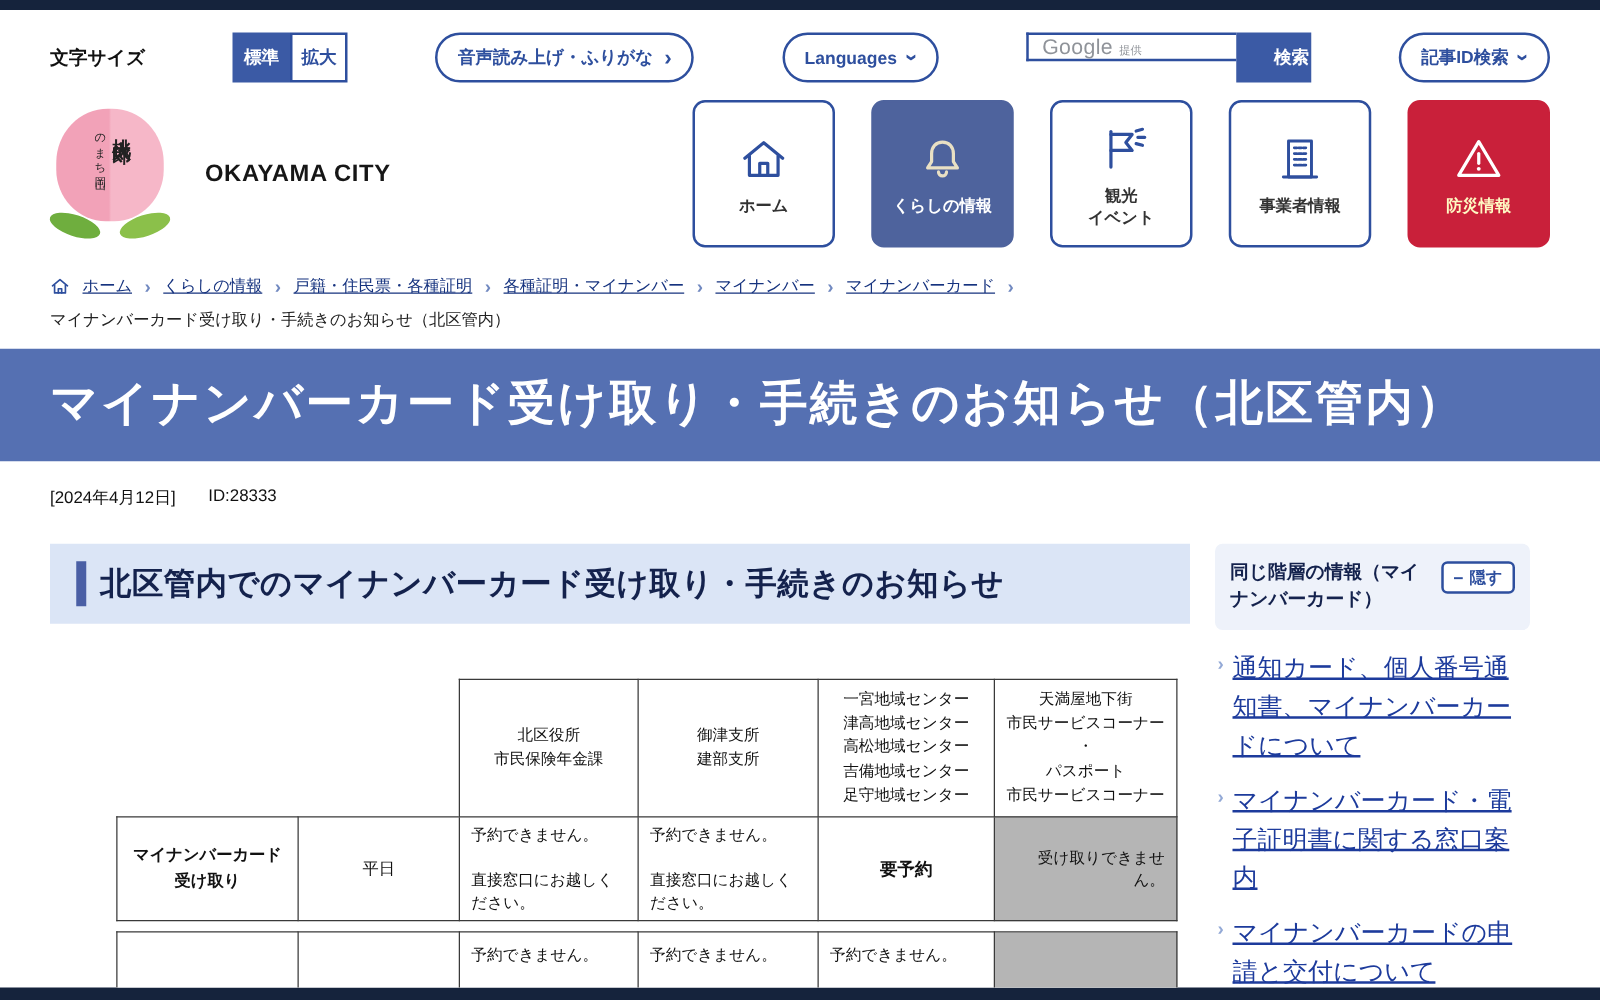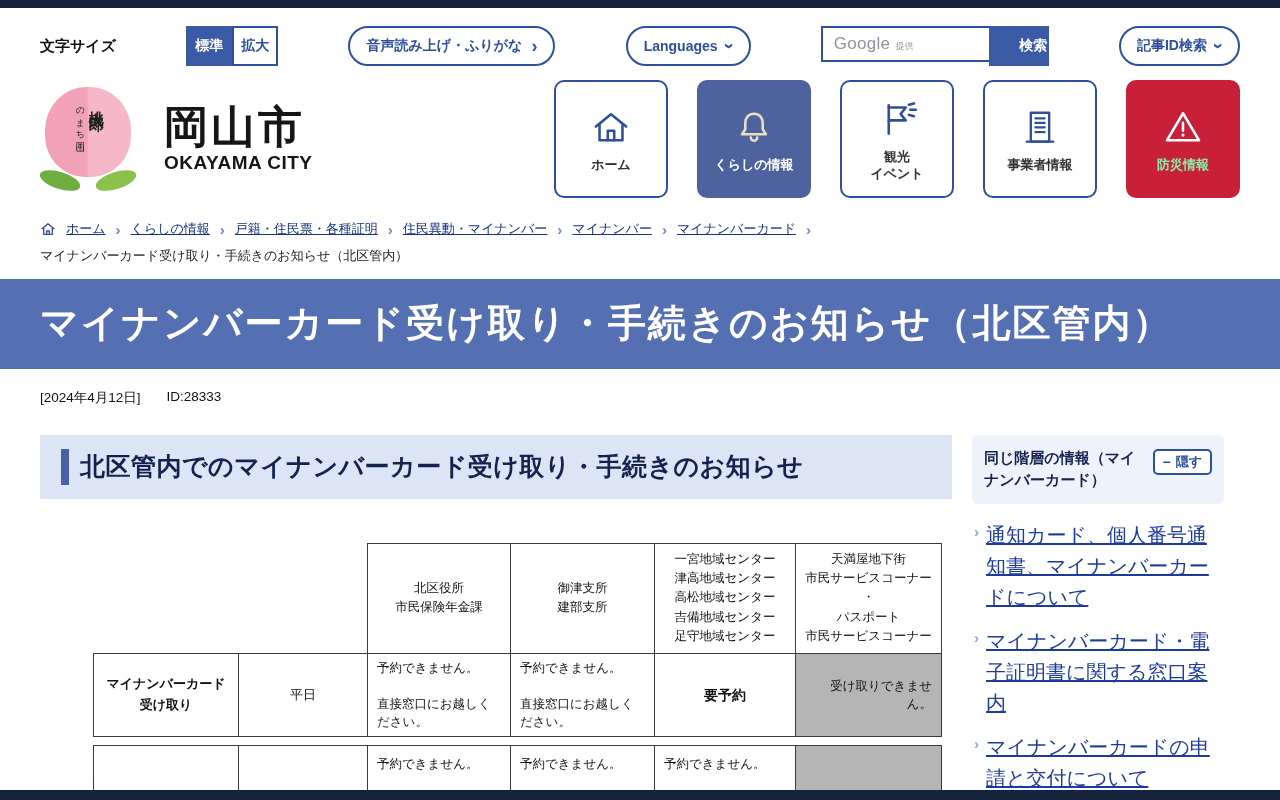--- a/index.html
+++ b/index.html
@@ -17,21 +17,21 @@
   .topbar{display:flex;align-items:center;justify-content:space-between;gap:15px;padding:18px 40px 4px;}
   .fs-label{font-weight:bold;font-size:15px;}
   .size-group{display:flex;}
   button{font-family:inherit;cursor:pointer;background:none;border:none;padding:0;}
   .btn-standard{width:46px;height:40px;background:var(--btnblue);color:#fff;font-weight:bold;font-size:14px;display:flex;align-items:center;justify-content:center;}
   .btn-large{width:46px;height:40px;background:#fff;color:var(--blue);border:2px solid var(--blue);font-weight:bold;font-size:14px;display:flex;align-items:center;justify-content:center;}
   .pill{height:40px;border:2px solid var(--blue);border-radius:21px;display:flex;align-items:center;gap:9px;padding:0 16px;color:var(--blue);font-weight:bold;font-size:14px;background:#fff;}
   .chev{font-size:18px;line-height:1;font-weight:bold;}
   .chev.down{display:inline-block;transform:rotate(90deg);}
   .search-group{display:flex;}
-  .search-box{width:168px;height:36px;border:2px solid var(--blue);border-right:none;display:flex;align-items:center;padding:0 11px;background:#fff;}
+  .search-box{width:168px;height:23px;border:2px solid var(--blue);border-right:none;display:flex;align-items:center;padding:0 11px;background:#fff;}
   .g-brand{color:#8f9399;font-size:17px;letter-spacing:.3px;}
   .g-sub{color:#8f9399;font-size:9px;margin-left:5px;margin-top:5px;}
   .btn-search{width:60px;height:40px;background:var(--btnblue);color:#fff;font-weight:bold;font-size:14px;display:flex;align-items:center;justify-content:center;padding-left:29px;}
 
   
   .site-header{display:flex;align-items:center;padding:10px 40px 22px;}
   .logo{width:96px;height:112px;position:relative;flex:none;}
   .peach{position:absolute;top:4px;left:5px;width:86px;height:90px;border-radius:48% 48% 46% 46%;
          background:linear-gradient(90deg,#f2a2b8 49%,#f6b7c8 51%);}
   .leaf{position:absolute;width:42px;height:17px;border-radius:50%;}
@@ -47,21 +47,21 @@
   .nav-btn{width:114px;height:118px;border:2px solid var(--blue);border-radius:10px;background:#fff;
            display:flex;flex-direction:column;align-items:center;justify-content:center;gap:7px;}
   .nav-icon{color:var(--blue);display:flex;align-items:center;justify-content:center;height:46px;}
   .nav-icon svg{width:44px;height:44px;}
   .nav-label{font-size:13px;font-weight:bold;color:#333;white-space:pre-line;text-align:center;line-height:1.3;}
   .nav-btn.active{background:#4e639d;border-color:#4e639d;}
   .nav-btn.active .nav-icon{color:#e9e0c4;}
   .nav-btn.active .nav-label{color:#fff;}
   .nav-btn.danger{background:#c9203a;border-color:#c9203a;}
   .nav-btn.danger .nav-icon{color:#fff;}
-  .nav-btn.danger .nav-label{color:#86efac;}
+  .nav-btn.danger .nav-label{color:#fef9c3;}
 
   
   .breadcrumb{padding:0 40px;display:flex;align-items:center;gap:10px;font-size:13px;}
   .bc-home{color:var(--blue);display:flex;}
   .bc-home svg{width:16px;height:16px;}
   .bc-links{display:inline-flex;align-items:center;gap:10px;flex-wrap:wrap;}
   .bc-link{color:#16337f;text-decoration:underline;}
   .bc-sep{color:#7189c0;font-size:15px;font-weight:bold;}
   .bc-current{padding:9px 40px 0;font-size:13px;color:#222;}
 
@@ -142,21 +142,20 @@
     <div class="logo">
       <div class="peach"></div>
       <div class="leaf leaf-l"></div>
       <div class="leaf leaf-r"></div>
       <div class="logo-text">
         <span class="logo-main">桃太郎</span>
         <span class="logo-sub">のまち岡山</span>
       </div>
     </div>
     <div class="city-title">
-      <div class="city-name">岡山市</div>
       <div class="city-en">OKAYAMA CITY</div>
     </div>
     <nav class="main-nav">
         <button type="button" class="nav-btn">
           <span class="nav-icon">
             <svg viewBox="0 0 48 48" fill="none" stroke="currentColor" stroke-width="2.8" stroke-linecap="round" stroke-linejoin="round">
               <path d="M7.5 23.5 24 10l16.5 13.5"></path>
               <path d="M11.5 21.5V38.5h25V21.5"></path>
               <path d="M20.5 38.5V28h7v10.5"></path>
             </svg>
@@ -214,21 +213,21 @@
           <path d="M10 20v-5h4v5"></path>
         </svg>
     </span>
     <span class="bc-links">
         <a href="#" class="bc-link">ホーム</a>
         <span class="bc-sep">›</span>
         <a href="#" class="bc-link">くらしの情報</a>
         <span class="bc-sep">›</span>
         <a href="#" class="bc-link">戸籍・住民票・各種証明</a>
         <span class="bc-sep">›</span>
-        <a href="#" class="bc-link">住民異動・マイナンバー</a>
+        <a href="#" class="bc-link">各種証明・マイナンバー</a>
         <span class="bc-sep">›</span>
         <a href="#" class="bc-link">マイナンバー</a>
         <span class="bc-sep">›</span>
         <a href="#" class="bc-link">マイナンバーカード</a>
         <span class="bc-sep">›</span>
       </span>
   </nav>
   <div class="bc-current">マイナンバーカード受け取り・手続きのお知らせ（北区管内）</div>
 
   <div class="banner">

